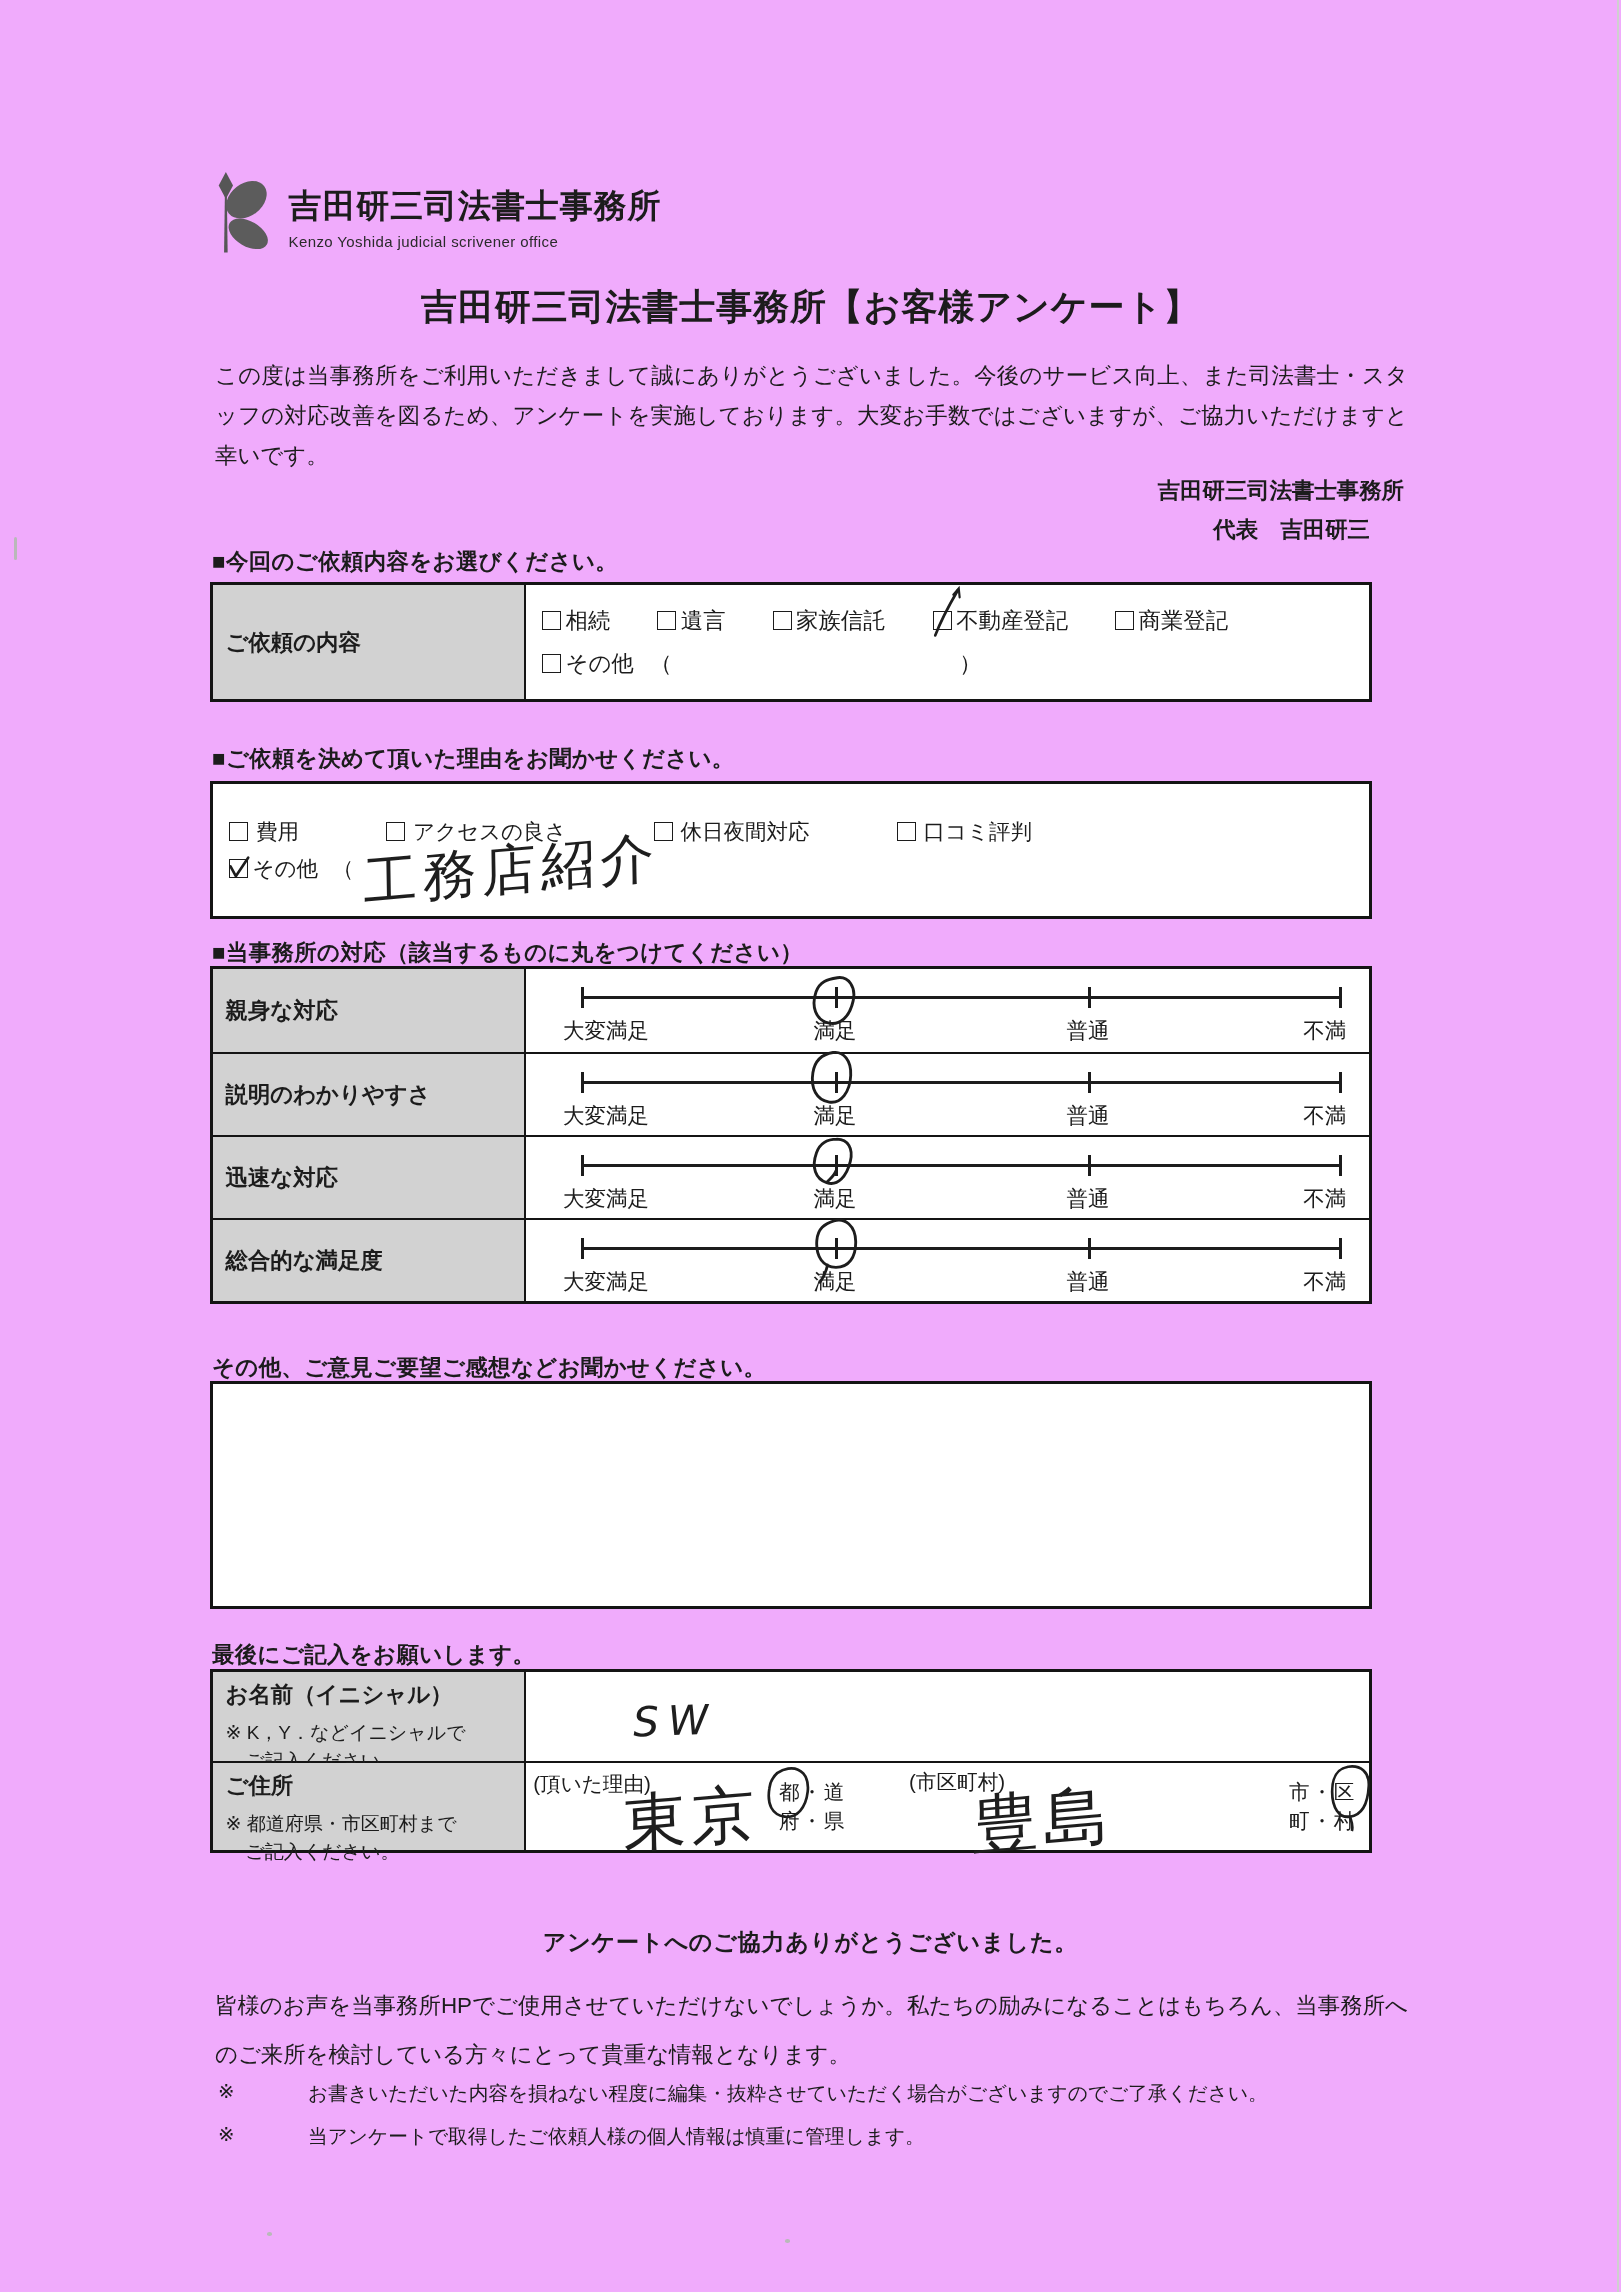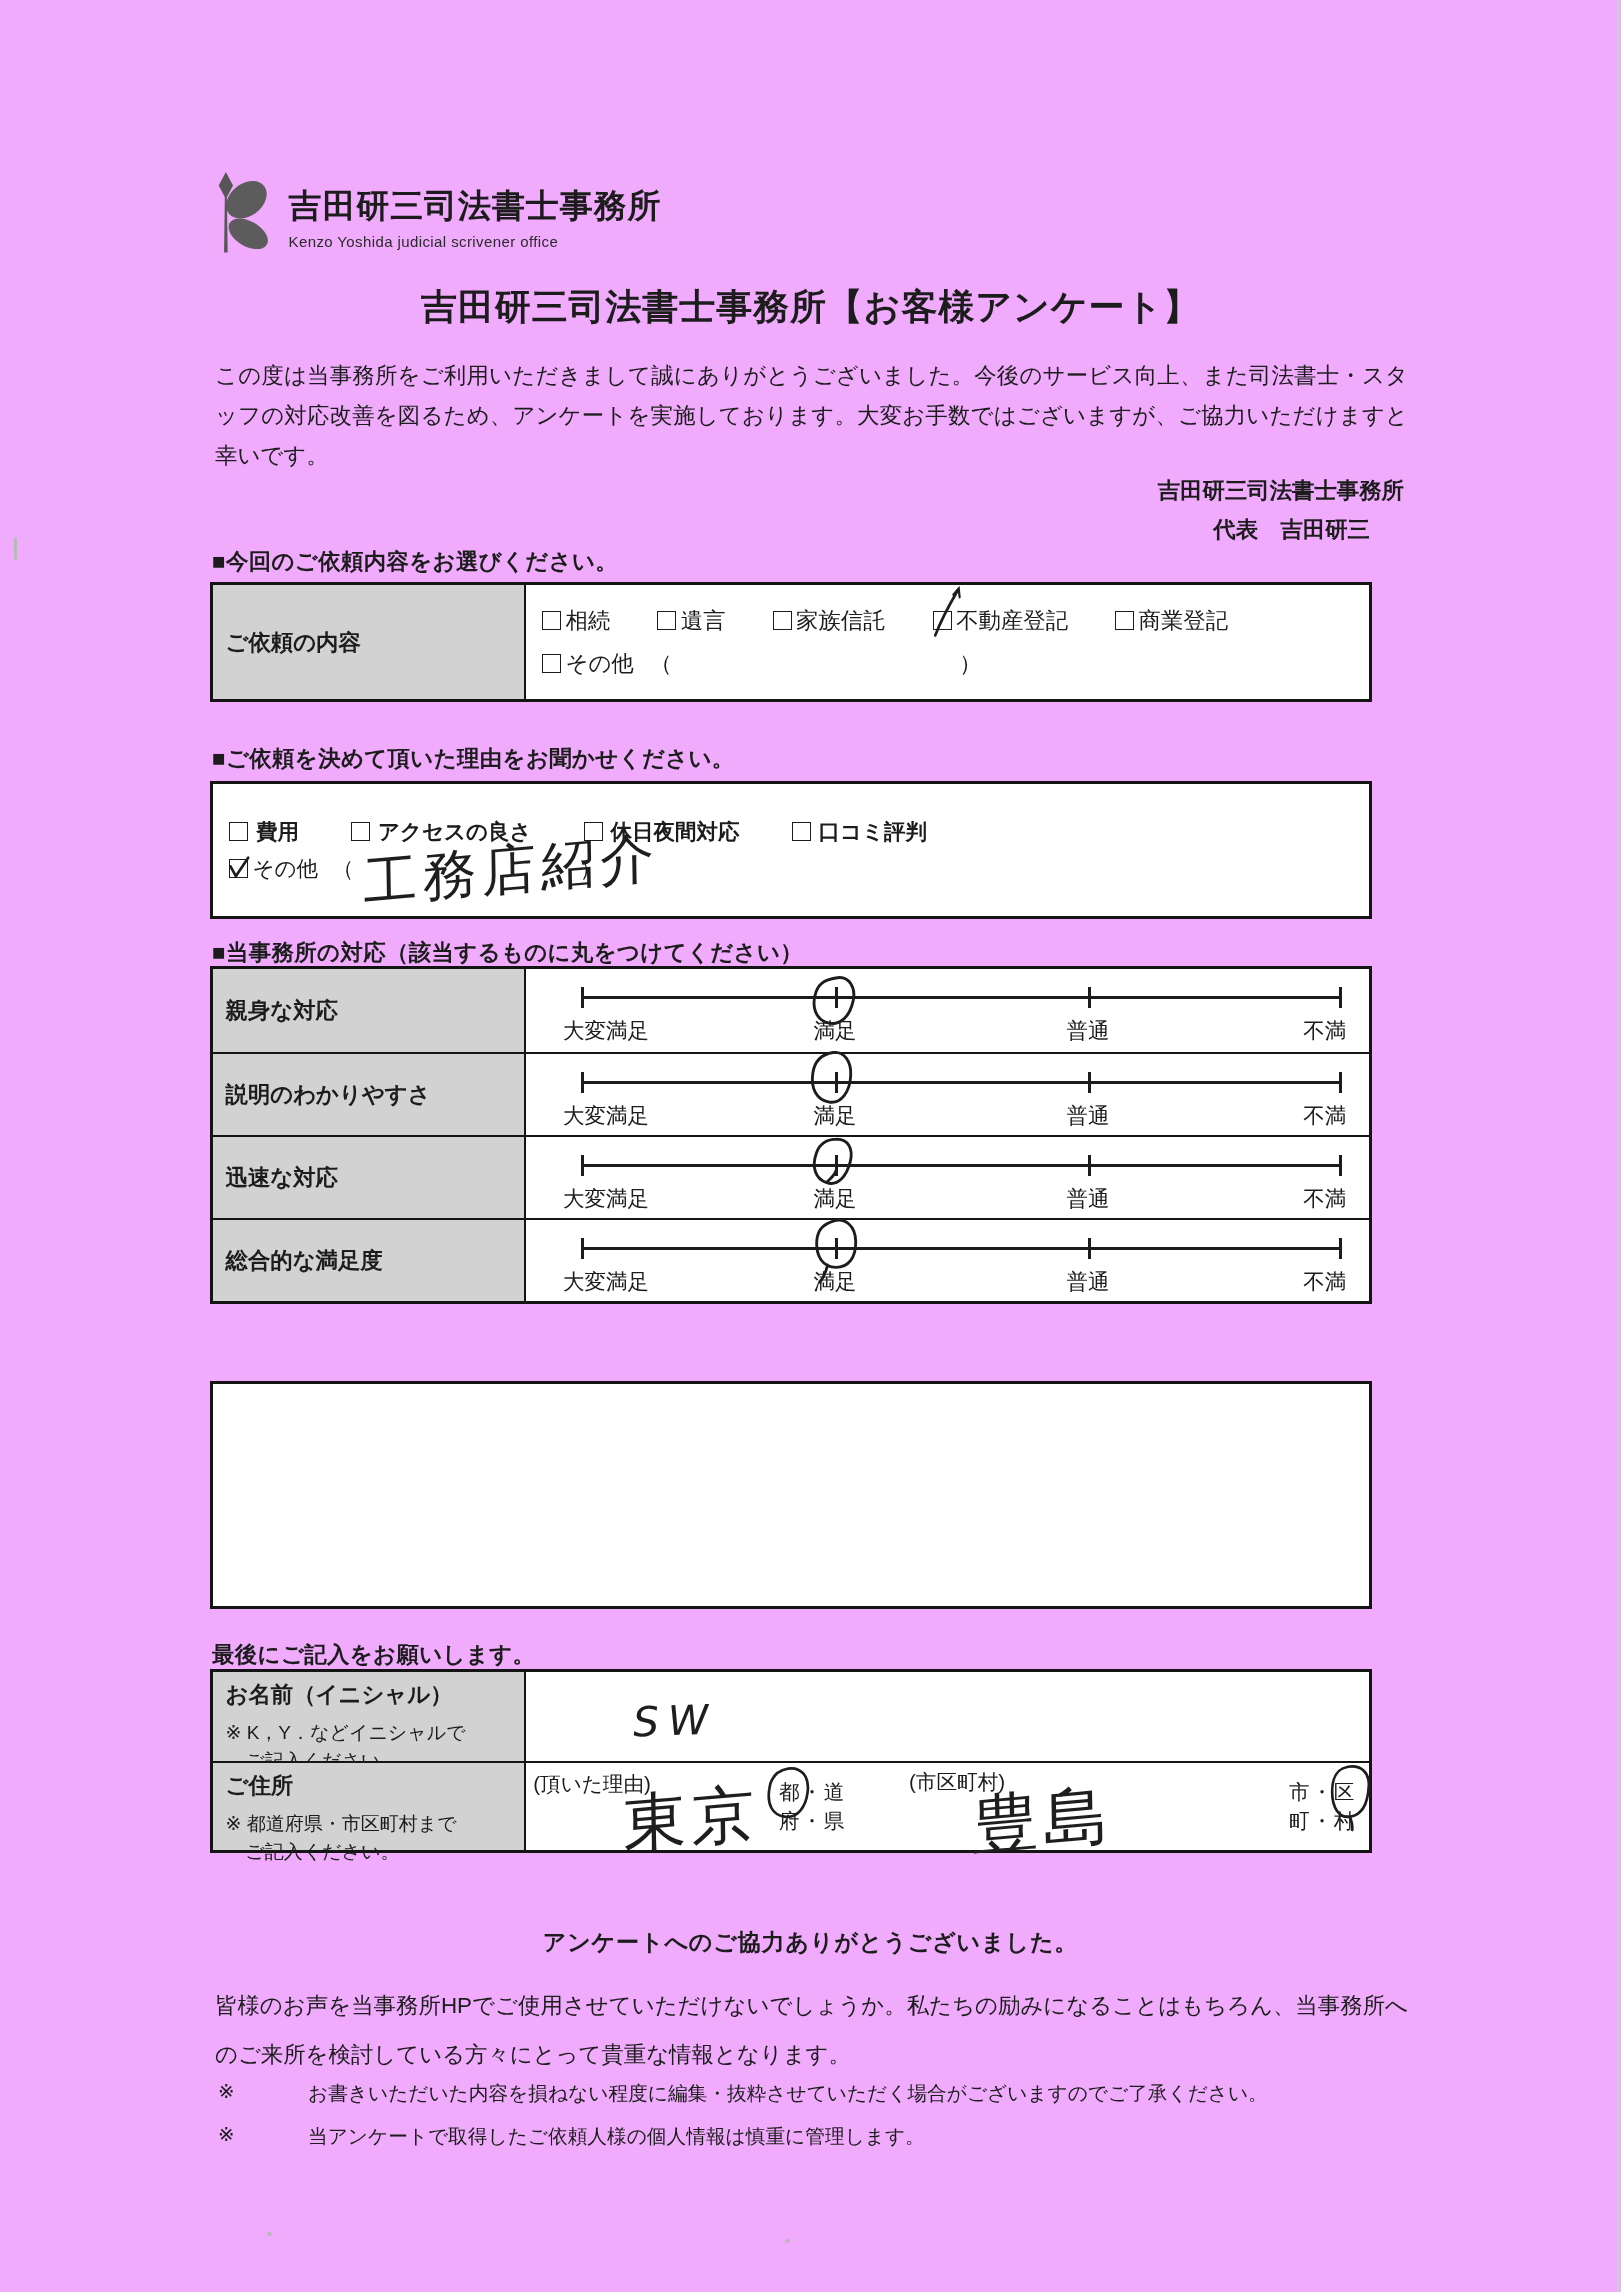--- a/index.html
+++ b/index.html
@@ -150,21 +150,21 @@
           <span>）</span>
         </div>
       </div>
     </div>
   </div>
 
   <div class="abs sec-h" style="top:743px;">■ご依頼を決めて頂いた理由をお聞かせください。</div>
   <div class="abs ftable" style="top:781px;">
     <div class="frow" style="height:132px;">
       <div class="fcell-content" style="display:flex;flex-direction:column;justify-content:center;gap:8px;font-size:21.5px;">
-        <div class="cbrow" style="gap:52px;font-size:21.5px;font-weight:bold;">
+        <div class="cbrow" style="gap:87px;font-size:21.5px;">
           <span class="cbitem sp">
               <span class="cbox"></span>
               <span>費用</span>
             </span>
           <span class="cbitem sp">
               <span class="cbox"></span>
               <span>アクセスの良さ</span>
             </span>
           <span class="cbitem sp">
               <span class="cbox"></span>
@@ -282,20 +282,21 @@
         <div class="slabels">
           <span class="sl sl0">大変満足</span>
           <span class="sl sl1">満足</span>
           <span class="sl sl2">普通</span>
           <span class="sl sl3">不満</span>
         </div>
       </div>
     </div>
   </div>
 
+  <div class="abs sec-h" style="top:1352px;">その他、ご意見ご要望ご感想などお聞かせください。</div>
   <div class="abs combox" style="top:1381px;"></div>
 
   <div class="abs sec-h" style="top:1639px;">最後にご記入をお願いします。</div>
   <div class="abs ftable" style="top:1669px;">
 
     <div class="frow" style="height:89px;">
       <div class="fcell-label" style="justify-content:flex-start;padding-top:7.2px;">
         <div class="lab-main">お名前（イニシャル）</div>
         <div class="lab-note">※ K，Y．などイニシャルで</div>
         <div class="lab-note2">ご記入ください。</div>

